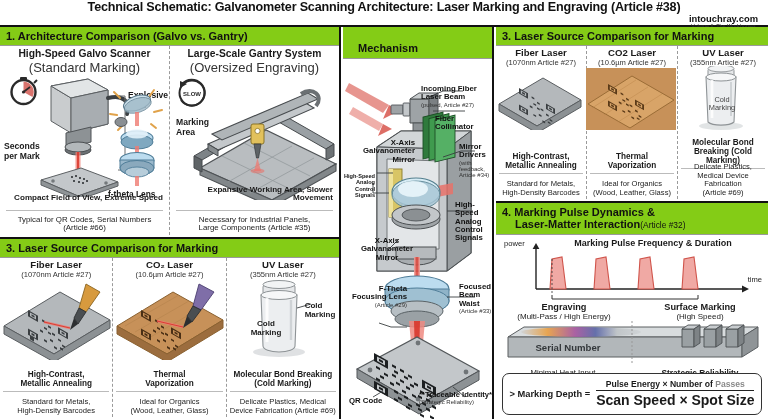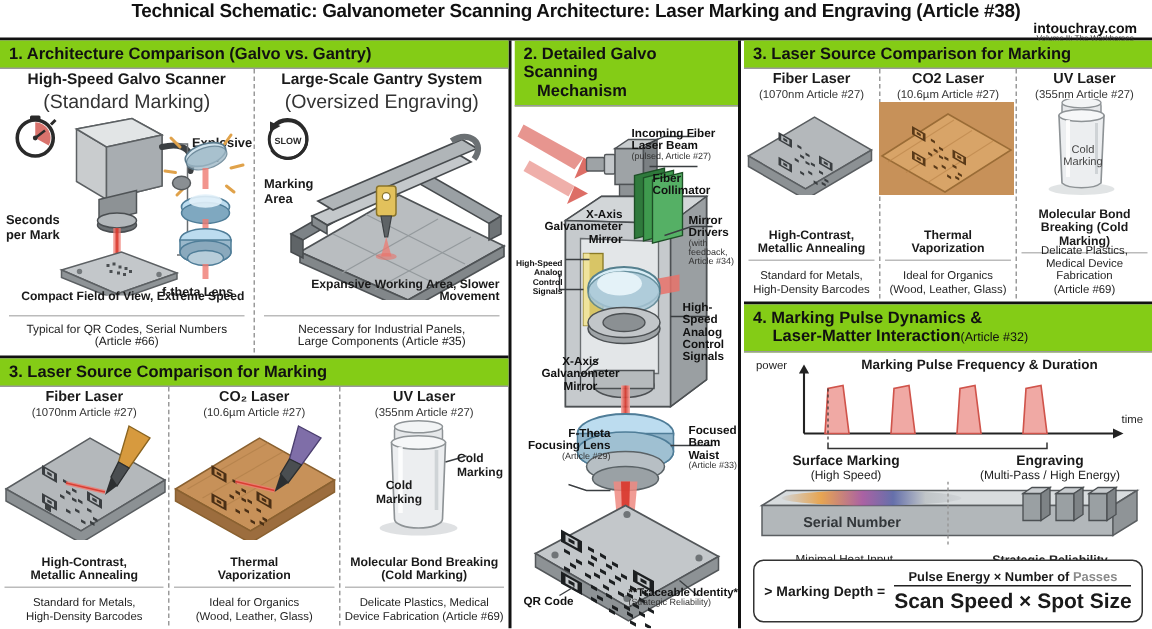--- a/index.html
+++ b/index.html
@@ -423,21 +423,21 @@
             <span>Device Fabrication (Article #69)</span>
           </div>
         </div>
       </div>
     </div>
   </div>
 
   <div class="col-mid">
     <div class="panel" id="sec2">
       <div class="sect-title">
-        <span>2. Detailed Galvo Scanning</span><br>
+        <br>
         <span style="padding-left:9px;display:inline-block">Mechanism</span>
       </div>
 
       <div class="s2-stage">
         <svg width="151" height="358" viewBox="0 0 151 358">
           <defs>
             <linearGradient id="beamv" x1="0" y1="0" x2="1" y2="0">
               <stop offset="0%" stop-color="#f4aaa4"></stop>
                 <stop offset="50%" stop-color="#d8372c"></stop>
                 <stop offset="100%" stop-color="#f4aaa4"></stop>
@@ -782,26 +782,26 @@
           </g>
           <line x1="56" y1="20" x2="56" y2="54" stroke="#333" stroke-width="0.8" stroke-dasharray="2,2"></line>
 
           <path d="M56 56 L56 60 L202 60 L202 56" fill="none" stroke="#333" stroke-width="1"></path>
         </svg>
         <div style="position:absolute;right:6px;top:40px;font-size:7.6px;color:#222;text-align:center;">time</div>
       </div>
 
       <div class="s4-row" style="margin-top:1px;">
         <div class="s4-half">
+          <div class="s4-h1">Engraving</div>
+          <div class="s4-h2">(Multi-Pass / High Energy)</div>
+        </div>
+        <div class="s4-half">
           <div class="s4-h1">Surface Marking</div>
           <div class="s4-h2">(High Speed)</div>
-        </div>
-        <div class="s4-half">
-          <div class="s4-h1">Engraving</div>
-          <div class="s4-h2">(Multi-Pass / High Energy)</div>
         </div>
       </div>
 
       <div style="position:relative;height:48px;">
         <svg width="272" height="48" viewBox="0 0 272 48">
           <defs>
             <linearGradient id="heatgrad" x1="0" y1="0" x2="1" y2="0">
               <stop offset="0%" stop-color="#cfd3d6"></stop>
                 <stop offset="22%" stop-color="#e8a24a"></stop>
               <stop offset="45%" stop-color="#a85ba0"></stop>

